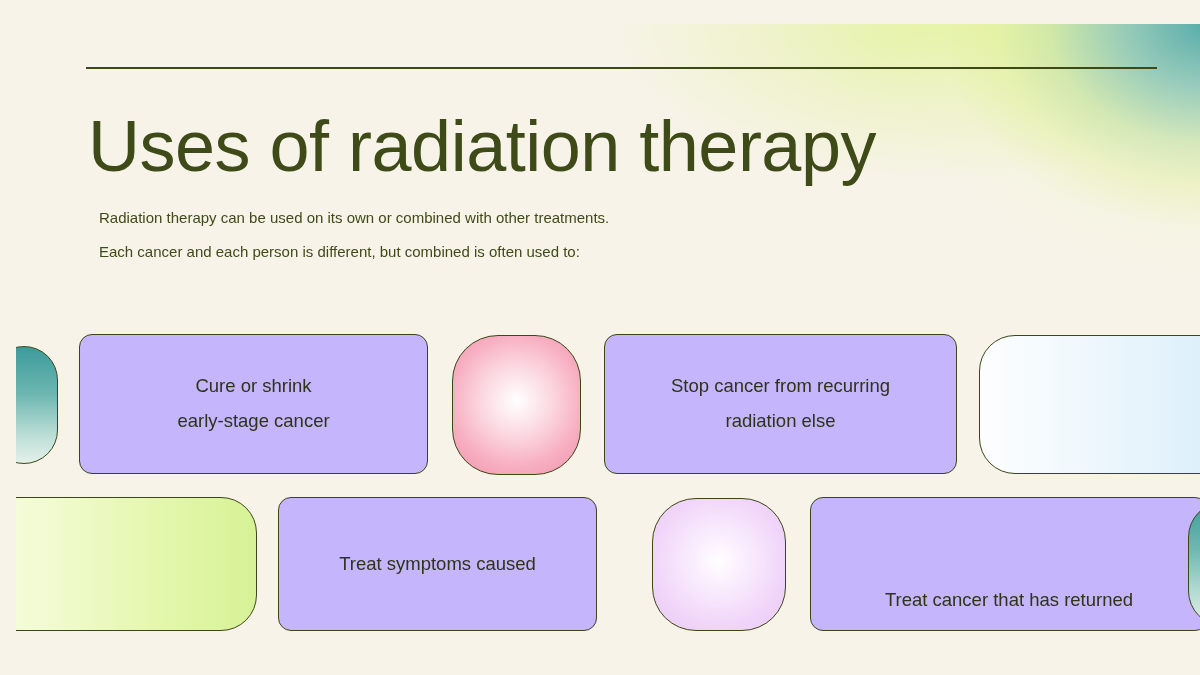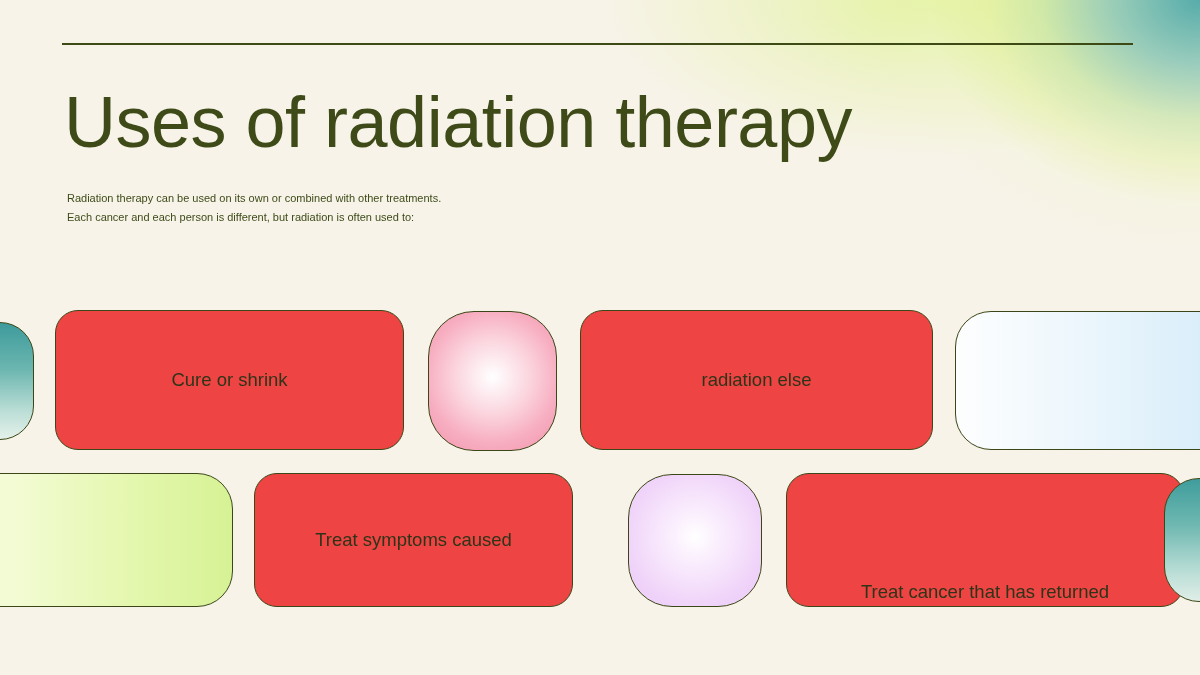--- a/index.html
+++ b/index.html
@@ -1,16 +1,16 @@
 <!DOCTYPE html>
 <html><head>
 <meta charset="utf-8">
 <title>Uses of radiation therapy</title>
 <style>
-  * { margin:0; padding:0; box-sizing:border-box; }
+  * { margin:8px; padding:0; box-sizing:border-box; }
 
   html, body {
     width:1200px;
     height:675px;
     overflow:hidden;
   }
 
   body {
     position:relative;
     background:#f7f3e8;
@@ -52,42 +52,42 @@
     font-size:72px;
     font-weight:300;
     letter-spacing:-0.5px;
     line-height:1.02;
     color:#3e4b18;
     white-space:nowrap;
   }
 
   .subtitle{
     position:absolute;
-    left:67px; top:189px;
+    left:67px; top:173px;
     width:960px;
-    font-size:11px;
+    font-size:15px;
     font-weight:400;
     line-height:1.72;
     color:#3e4b18;
   }
   .subtitle .line{ display:block; }
 
   
   .shape{
     position:absolute;
     border:1.6px solid #3b4716;
     display:flex;
     align-items:center;
     justify-content:center;
     text-align:center;
   }
 
   .card{
-    background:#ef4444;
-    border-radius:23px;
+    background:#c4b5fd;
+    border-radius:13px;
   }
   .card .card-text{
     font-size:18.5px;
     line-height:1.45;
     color:#2e3418;
     font-weight:400;
     padding:0 18px;
   }
   .card .card-text .line{ display:block; }
 
@@ -154,35 +154,37 @@
 <body>
 
 <div class="corner-gradient"></div>
 
 <div class="rule"></div>
 
 <h1 class="page-title">Uses of radiation therapy</h1>
 
 <div class="subtitle">
   <span class="line">Radiation therapy can be used on its own or combined with other treatments.</span>
-  <span class="line">Each cancer and each person is different, but radiation is often used to:</span>
+  <span class="line">Each cancer and each person is different, but combined is often used to:</span>
 </div>
 
 <div class="shape blob blob-teal-left"></div>
 
 <div class="shape card card-cure">
   <div class="card-text">
     <span class="line">Cure or shrink</span>
+    <span class="line">early-stage cancer</span>
   </div>
 </div>
 
 <div class="shape blob blob-pink"></div>
 
 <div class="shape card card-stop">
   <div class="card-text">
+    <span class="line">Stop cancer from recurring</span>
     <span class="line">radiation else</span>
   </div>
 </div>
 
 <div class="shape card-blue-right"></div>
 
 <div class="shape card-green-left"></div>
 
 <div class="shape card card-treat-symptoms">
   <div class="card-text">

